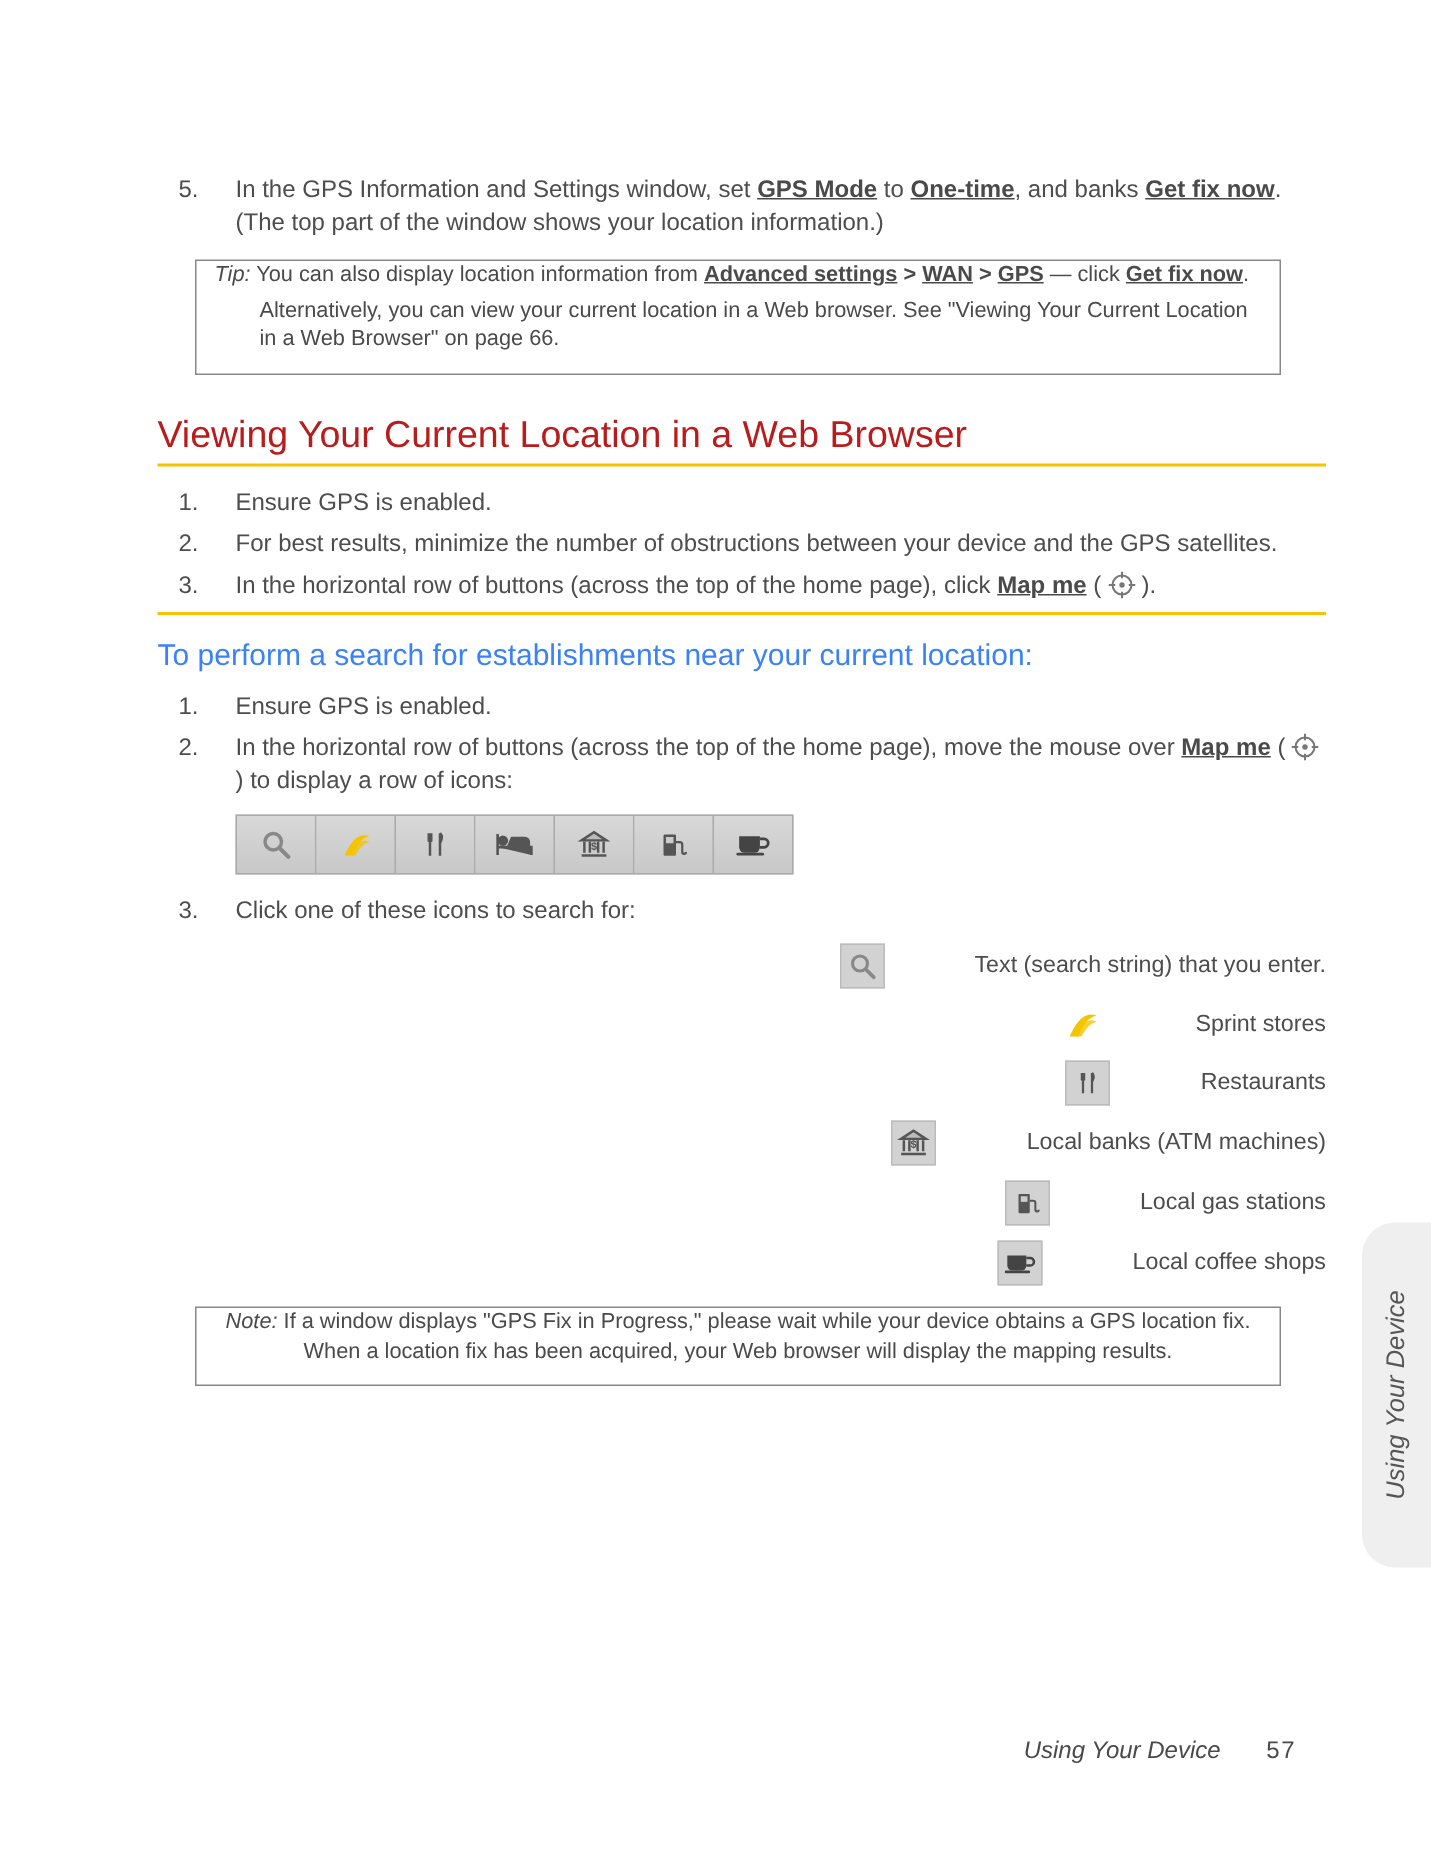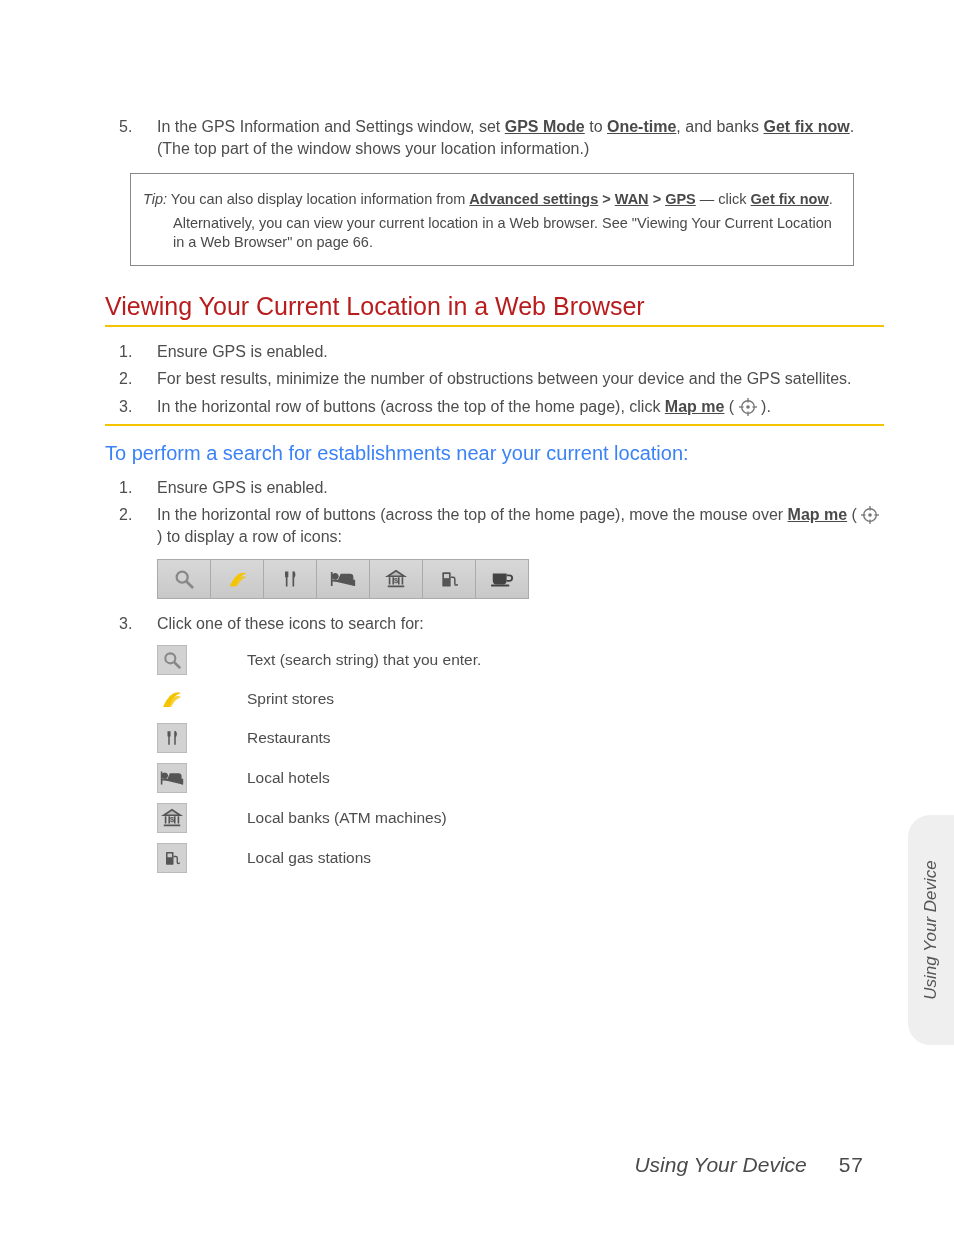--- a/index.html
+++ b/index.html
@@ -29,21 +29,21 @@
     width: 38px;
     flex: 0 0 38px;
     margin-left: 14px;
   }
   .li .txt { flex: 1; }
   .bold { font-weight: 700; color: #4a4a4a; text-decoration: underline; }
   .gt { font-weight: 700; }
   .box {
     border: 1px solid #888;
     margin: 14px 30px 18px 25px;
-    padding: 16px 12px 12px 12px;
+    padding: 0 12px 12px 12px;
     font-size: 14.5px;
     line-height: 1.35;
     color: #4a4a4a;
   }
   .box .lbl { font-style: italic; }
   .box-indent { padding-left: 30px; display: block; margin-top: 4px; }
   h2.section {
     font-size: 25px;
     font-weight: 400;
     color: #b91c1c;
@@ -86,20 +86,21 @@
   .toolbar .cell:last-child { border-right: none; }
   .icon-svg { display: block; }
   
   .icon-table {
     margin: 10px 0 12px 52px;
   }
   .icon-row {
     display: flex;
     align-items: center;
     margin: 10px 0;
+    justify-content: flex-end;
   }
   .icon-row .ic {
     width: 90px;
     display: flex;
     align-items: center;
   }
   .icon-row .desc {
     font-size: 15.5px;
     color: #4d4d4d;
   }
@@ -107,21 +108,21 @@
     width: 28px; height: 28px;
     display: flex; align-items: center; justify-content: center;
     background: #d2d2d2;
     border: 1px solid #bbb;
   }
   
   .footer {
     position: absolute;
     bottom: 58px;
     right: 90px;
-    font-size: 21px;
+    font-size: 16px;
     color: #4a4a4a;
   }
   .footer .ft { font-style: italic; margin-right: 26px; }
   .footer .pg { letter-spacing: 1px; }
   
   .sidetab {
     position: absolute;
     right: 0;
     top: 815px;
     width: 46px;
@@ -295,53 +296,58 @@
               <path d="M7 3 v6 a2 2 0 0 0 2 0 V3 M8 3 v18" stroke="#555" stroke-width="2" fill="none"></path>
               <path d="M16 3 v18 M16 3 q3 3 0 8" stroke="#555" stroke-width="2" fill="none"></path>
             </svg>
           </div>
         </div>
       <div class="desc">Restaurants</div>
     </div>
     <div class="icon-row">
       <div class="ic">
           <div class="icbox">
-            <svg width="24" height="18" viewBox="0 0 30 20">
-              <path d="M2 2 v16 M2 12 h26 v6 M6 10 a3 3 0 1 1 0.1 0 M10 12 h16 v-4 a3 3 0 0 0 -3 -3 h-10 z" stroke="#555" stroke-width="2" fill="#555"></path>
-            </svg>
-          </div>
-        </div>
-      <div class="desc">Local hotels</div>
-    </div>
-    <div class="icon-row">
-      <div class="ic">
-          <div class="icbox">
             <svg width="22" height="22" viewBox="0 0 24 24">
               <path d="M3 9 L12 3 L21 9 Z M5 10 v8 M9 10 v8 M15 10 v8 M19 10 v8 M3 20 h18" stroke="#555" stroke-width="1.8" fill="#bbb"></path>
               <text x="12" y="16" font-size="8" text-anchor="middle" fill="#555" font-weight="bold">$</text>
             </svg>
           </div>
         </div>
       <div class="desc">Local banks (ATM machines)</div>
     </div>
     <div class="icon-row">
       <div class="ic">
           <div class="icbox">
             <svg width="18" height="22" viewBox="0 0 24 24">
               <rect x="4" y="4" width="10" height="17" rx="1" fill="#555"></rect>
               <rect x="6" y="6" width="6" height="5" fill="#ccc"></rect>
               <path d="M14 10 h3 a2 2 0 0 1 2 2 v6 a1.5 1.5 0 0 0 3 0" fill="none" stroke="#555" stroke-width="1.8"></path>
             </svg>
           </div>
         </div>
       <div class="desc">Local gas stations</div>
     </div>
-  </div>
-
-
+    <div class="icon-row">
+      <div class="ic">
+          <div class="icbox">
+            <svg width="22" height="18" viewBox="0 0 26 20">
+              <path d="M3 4 h15 v8 a4 4 0 0 1 -4 4 h-7 a4 4 0 0 1 -4 -4 z" fill="#444"></path>
+              <path d="M18 6 h3 a3 3 0 0 1 0 6 h-3" fill="none" stroke="#444" stroke-width="2"></path>
+              <rect x="1" y="16" width="20" height="2" rx="1" fill="#444"></rect>
+            </svg>
+          </div>
+        </div>
+      <div class="desc">Local coffee shops</div>
+    </div>
+  </div>
+
+
+  <div class="box note-center" style="text-align:center">
+    <span class="lbl">Note:</span><span>  If a window displays "GPS Fix in Progress," please wait while your device obtains a GPS location fix. When a location fix has been acquired, your Web browser will display the mapping results.</span>
+  </div>
 
   <div class="footer">
     <span class="ft">Using Your Device</span>
     <span class="pg">57</span>
   </div>
 
   <div class="sidetab">
     <span>Using Your Device</span>
   </div>
 

